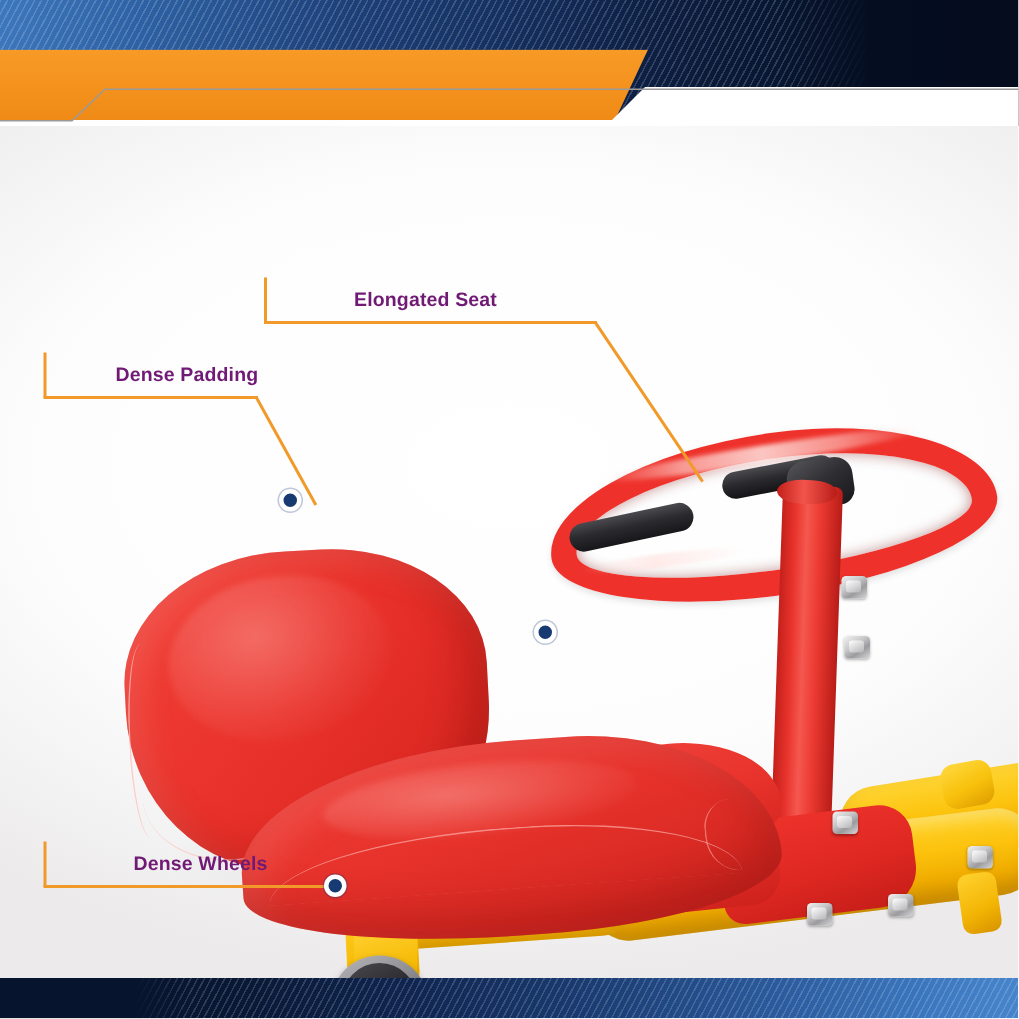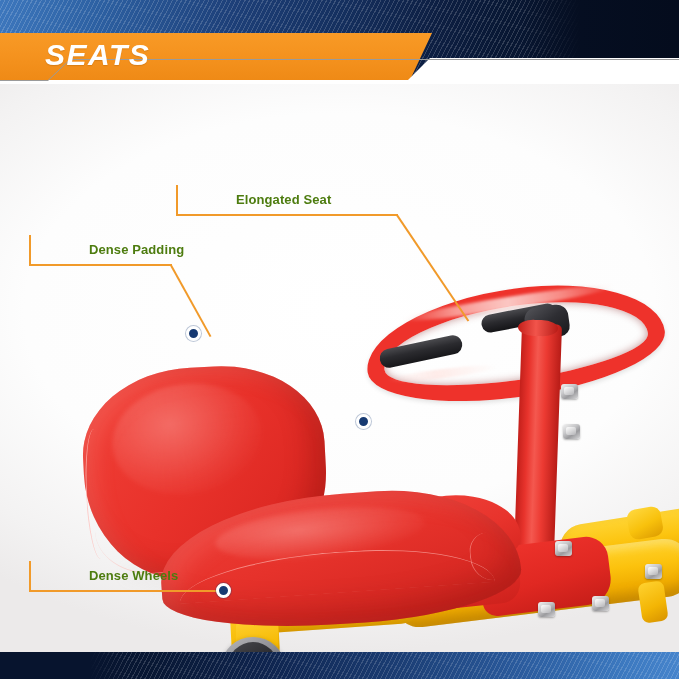--- a/index.html
+++ b/index.html
@@ -237,21 +237,21 @@
     background:linear-gradient(150deg,#4a4a4f 0%, #2d2d31 45%, #1b1b1e 100%);
   }
   .wheel-fork{
     position:absolute;left:236px;top:536px;width:42px;height:46px;
     background:linear-gradient(165deg,#ffd130 0%, #f6ba06 58%, #dc9a00 100%);
     border-radius:6px 6px 14px 14px;
   }
 
   
   .co-text{
-    position:absolute;color:#4d7c0f;font-size:13px;font-weight:bold;
+    position:absolute;color:#701a75;font-size:13px;font-weight:bold;
     letter-spacing:.1px;white-space:nowrap;padding-left:48px;
   }
   .co-h{position:absolute;background:#f19a2a;height:1.6px;}
   .co-v{position:absolute;background:#f19a2a;width:1.6px;}
   .co-d{position:absolute;background:#f19a2a;height:1.6px;transform-origin:left center;}
   .co-dot{
     position:absolute;width:15px;height:15px;border-radius:50%;
     background:#173a72;border:3px solid #ffffff;box-sizing:border-box;
     box-shadow:0 0 0 1px rgba(23,58,114,.28);
   }
@@ -262,21 +262,20 @@
 <div id="page">
 
   <div class="hdr">
     <div class="hdr-bg"></div>
     <div class="hdr-bg-right"></div>
     <div class="orange"></div>
     <div class="hdr-white-cut"></div>
     <svg class="hdr-line" width="679" height="26" viewBox="0 0 679 26">
       <path d="M0 22.5 L48 22.5 L70 1.5 L679 1.5" fill="none" stroke="#9a9a9a" stroke-width="1"></path>
     </svg>
-    <div class="orange-title">SEATS</div>
   </div>
 
   <div class="stage">
 
     <div class="floor-shadow"></div>
 
     <div class="hb-loop"></div>
     <div class="hb-gloss"></div>
     <div class="hb-gloss2"></div>
     <div class="grip-left"></div>
@@ -324,21 +323,21 @@
     <div class="co-h" style="left:176px;top:214px;width:222px;"></div>
     <div class="co-d" style="left:397px;top:214px;width:128px;transform:rotate(56deg);"></div>
     <div class="co-text" style="left:188px;top:192px;">Elongated Seat</div>
     <div class="co-dot" style="left:356px;top:414px;"></div>
   </div>
 
   <div>
     <div class="co-v" style="left:29px;top:235px;height:30px;"></div>
     <div class="co-h" style="left:29px;top:264px;width:143px;"></div>
     <div class="co-d" style="left:171px;top:264px;width:82px;transform:rotate(61deg);"></div>
-    <div class="co-text" style="left:41px;top:242px;">Dense Padding</div>
+    <div class="co-text" style="left:29px;top:242px;">Dense Padding</div>
     <div class="co-dot" style="left:186px;top:326px;"></div>
   </div>
 
   <div>
     <div class="co-v" style="left:29px;top:561px;height:30px;"></div>
     <div class="co-h" style="left:29px;top:590px;width:195px;"></div>
     <div class="co-text" style="left:41px;top:568px;">Dense Wheels</div>
     <div class="co-dot" style="left:216px;top:583px;"></div>
   </div>
 

